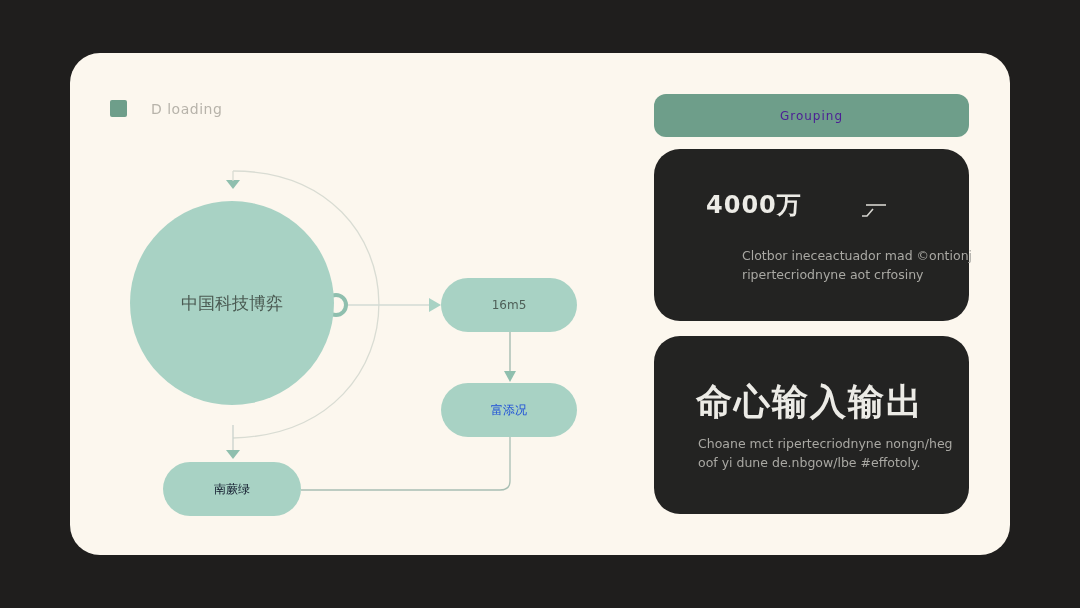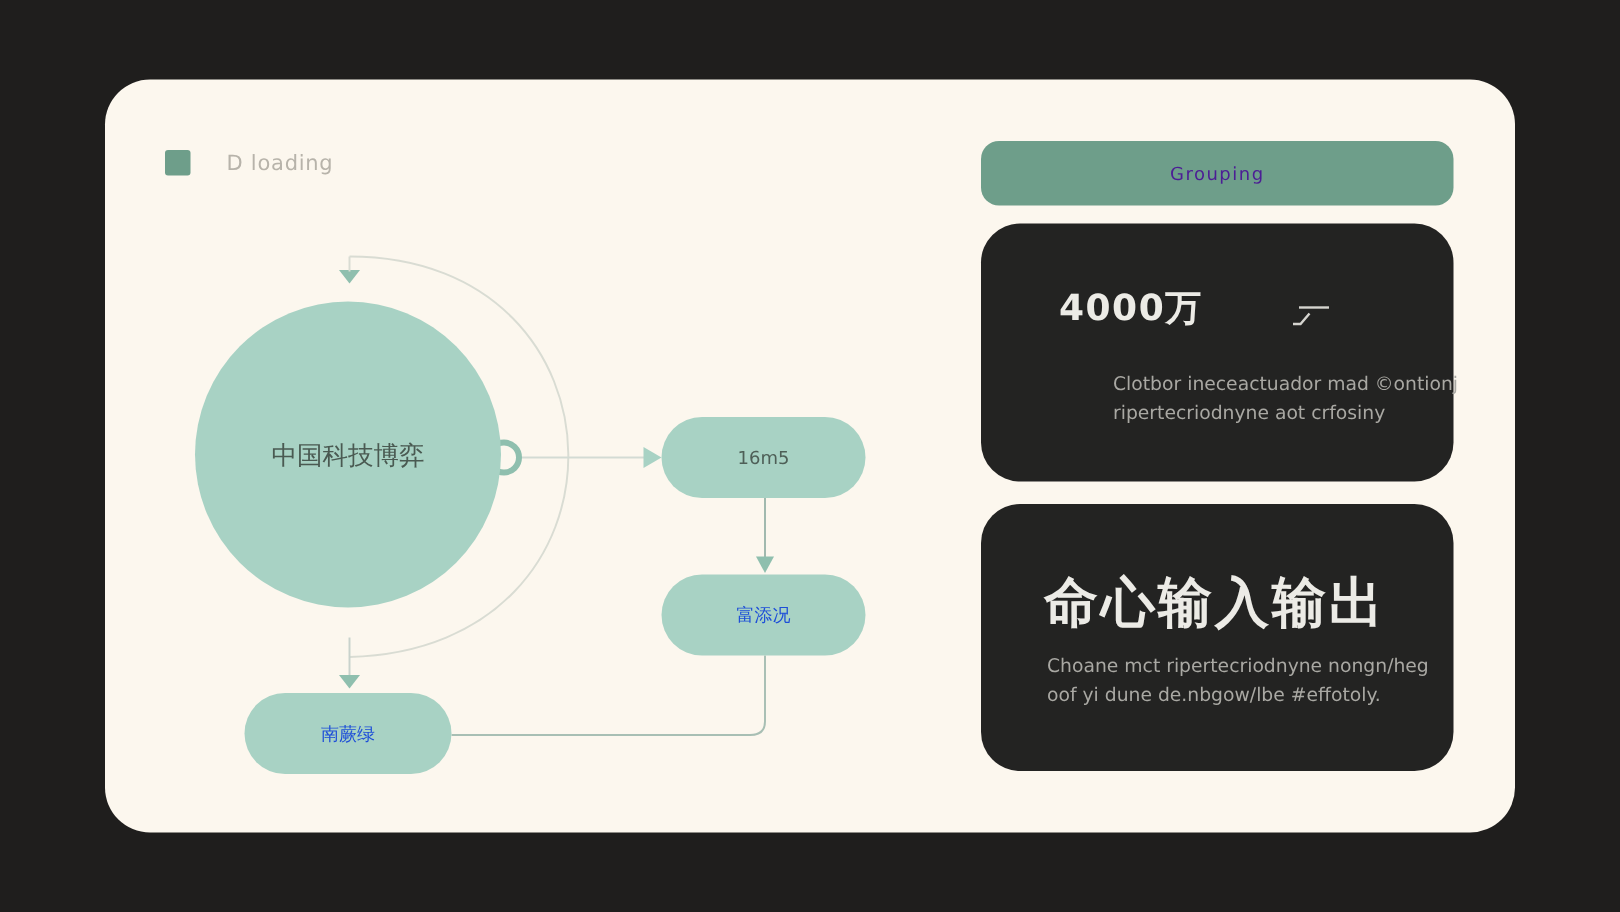--- a/index.html
+++ b/index.html
@@ -51,21 +51,21 @@
       position: absolute;
       height: 54px;
       border-radius: 27px;
       background: #a8d2c4;
       display: flex; align-items: center; justify-content: center;
       font-size: 12px;
       text-align: center;
     }
     .pill-a { left: 371px; top: 225px; width: 136px; color: #4e5f57; }
     .pill-b { left: 371px; top: 330px; width: 136px; color: #1d4ed8; }
-    .pill-c { left: 93px; top: 409px; width: 138px; color: #1d4ed8; }
+    .pill-c { left: 93px; top: 409px; width: 138px; color: #0f172a; }
 
     .header-bar {
       position: absolute;
       left: 584px; top: 41px;
       width: 315px; height: 43px;
       background: #6e9e8a;
       border-radius: 12px;
       display: flex; align-items: center; justify-content: center;
     }
     .header-bar span {

